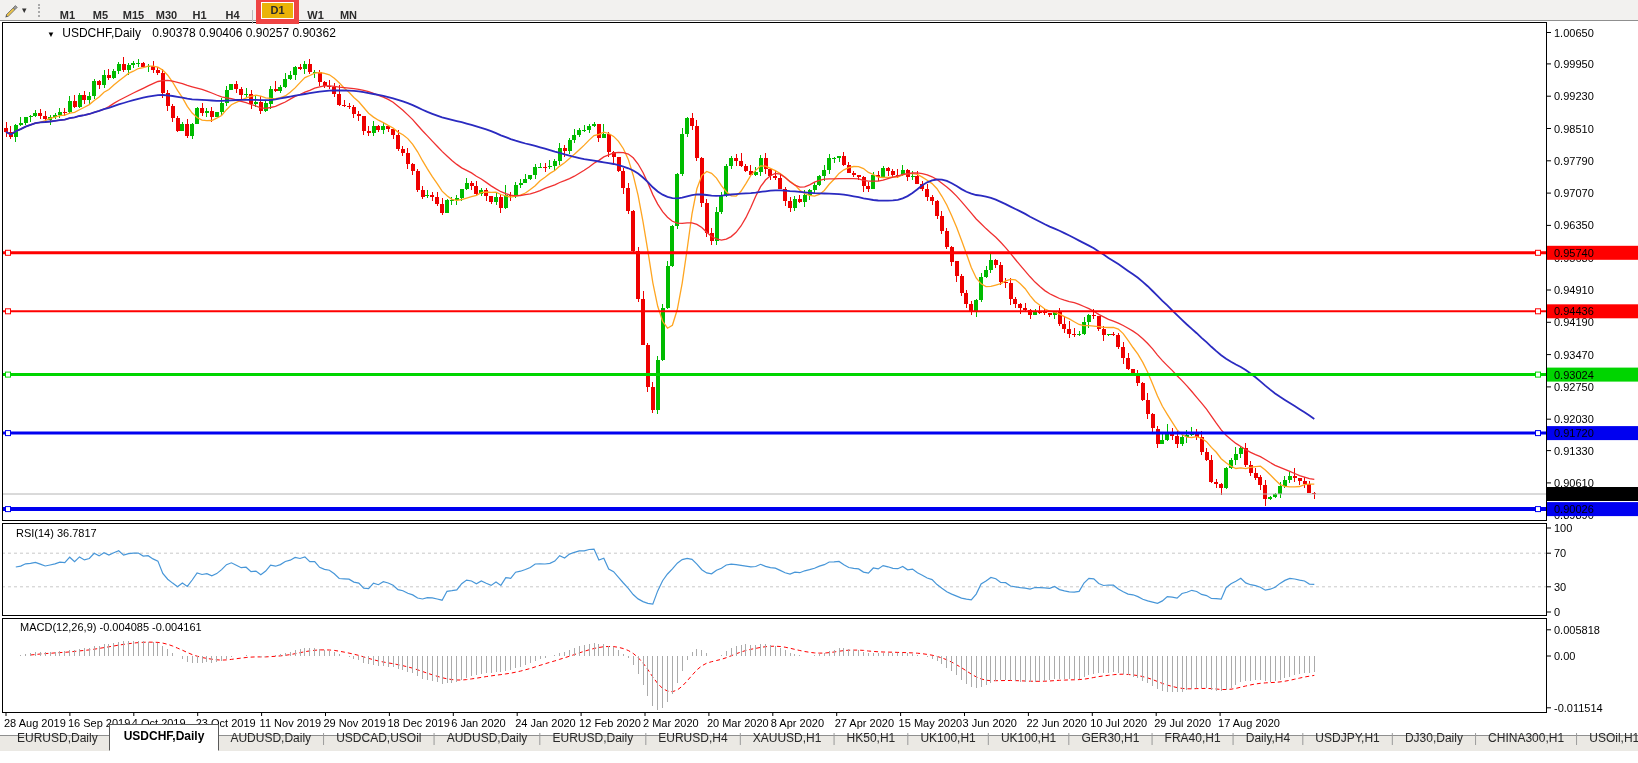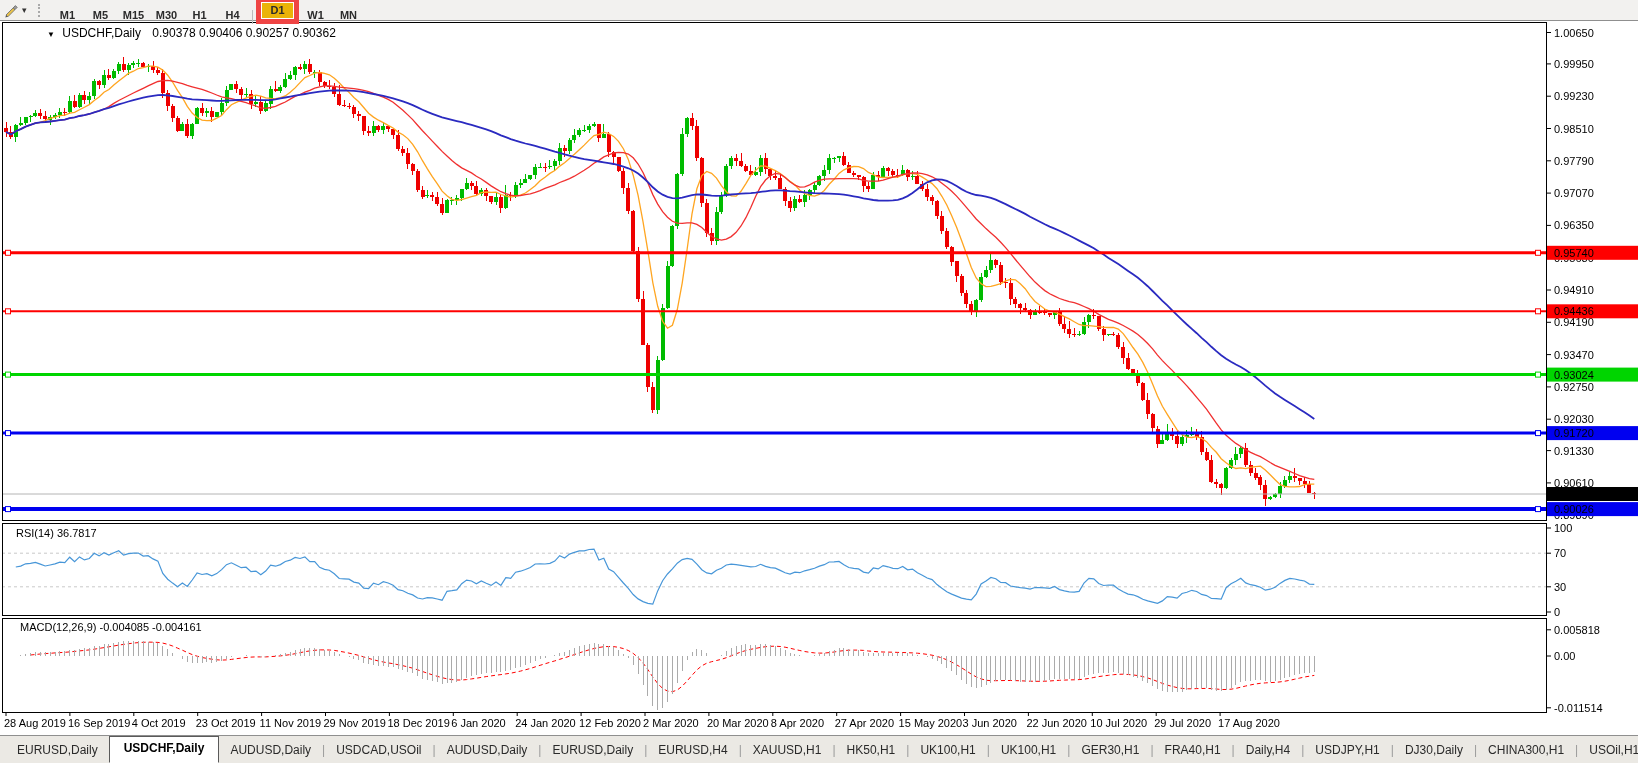--- a/index.html
+++ b/index.html
@@ -15,21 +15,21 @@
   .tf-btn{min-width:33px;height:17px;display:flex;align-items:center;justify-content:center;
           font-size:11px;font-weight:700;color:#2b2b2b;cursor:pointer;}
   .tf-btn.active{background:#eab308;border:5px solid #ef4444;box-shadow:inset 0 0 0 1px #fff;}
   
   #chart{position:absolute;top:0;left:0;z-index:1;}
   svg text{font-family:"Liberation Sans",sans-serif;font-size:11px;fill:#000;}
   .panel-label{position:absolute;z-index:4;font-size:12px;color:#000;white-space:nowrap;}
   .panel-label .caret{font-size:8px;margin-right:4px;cursor:pointer;}
   .sub-label{font-size:11px;padding-left:8px;}
   
-  .tabbar{position:absolute;top:735px;left:0;width:1638px;height:28px;background:#ebe9e4;
+  .tabbar{position:absolute;top:735px;left:0;width:1638px;height:16px;background:#ebe9e4;
           border-top:1px solid #8f8f8f;display:flex;align-items:flex-end;z-index:6;
           padding-left:6px;box-sizing:border-box;}
   .tab{font-size:12px;color:#2a2a2a;padding:4px 11px 6px 11px;cursor:pointer;white-space:nowrap;}
   .tab.active{background:#fff;border:1px solid #5a5a5a;border-bottom:1px solid #fff;
               font-weight:700;color:#000;padding:4px 14px 7px 14px;}
   .tab-divider{color:#9a9a9a;font-size:12px;padding-bottom:6px;}
 </style>
 </head>
 <body>
 

